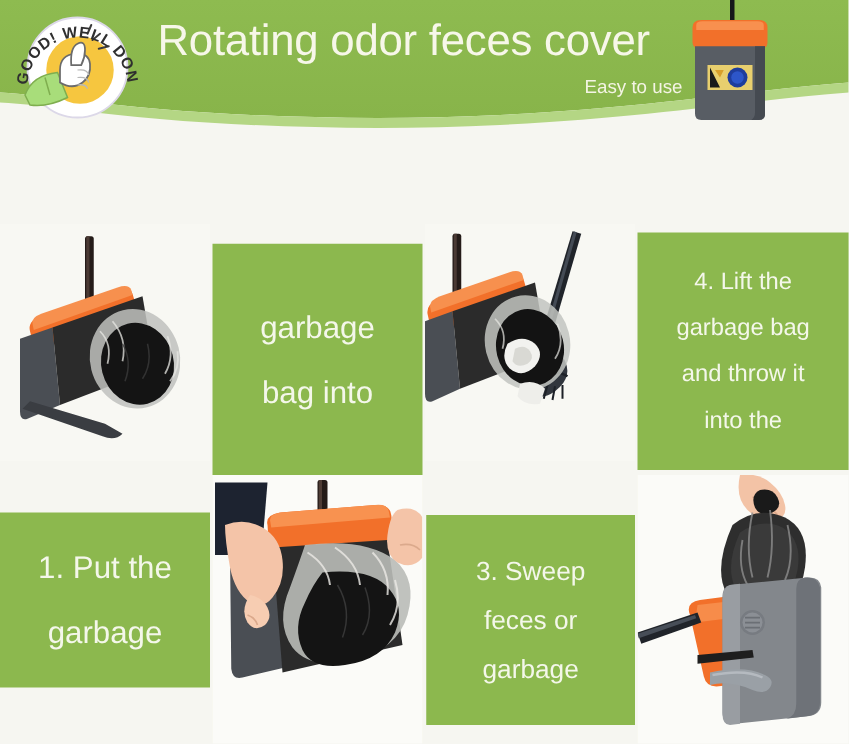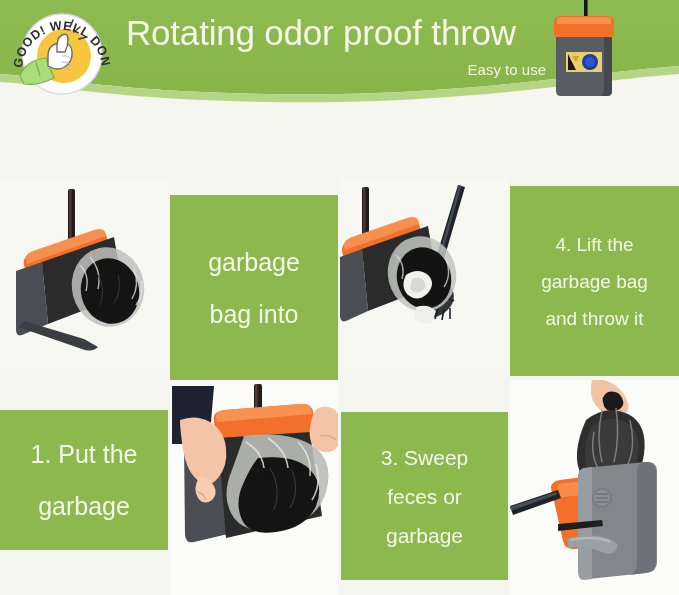--- a/index.html
+++ b/index.html
@@ -145,21 +145,21 @@
           <path d="M69,33 l8,-2"></path>
           <path d="M60,21 l3,-7"></path>
       </g>
 
       <text font-family="Liberation Sans, sans-serif" font-size="12.5" font-weight="bold" fill="#2f2f2f" letter-spacing="0.6">
         <textPath href="#arcpath" startOffset="3%">GOOD! WELL DONE</textPath>
       </text>
     </svg>
   </div>
 
-  <div class="header-title">Rotating odor proof throw</div>
+  <div class="header-title">Rotating odor feces cover</div>
   <div class="header-sub">Easy to use</div>
 
   <div class="header-product">
     <svg viewBox="0 0 72 104">
 
       <rect x="36" y="0" width="3.6" height="26" fill="#15181b"></rect>
 
       <path d="M6,22 q0,-6 7,-6 h46 q7,0 7,6 v12 q0,5 -7,5 h-46 q-7,0 -7,-5 z" fill="#f2702a"></path>
       <path d="M9,20 q0,-3 5,-3 h44 q5,0 5,3 v4 h-54 z" fill="#f8904f"></path>
 
@@ -259,20 +259,21 @@
         </g>
       </svg>
     </div>
   </div>
 
   <div class="cell green" style="left:510px; top:64px; width:169px; height:190px;">
     <div class="step-text size-sm">
       <span class="ln">4. Lift the</span>
       <span class="ln">garbage bag</span>
       <span class="ln">and throw it</span>
+      <span class="ln">into the</span>
     </div>
   </div>
 
   <div class="cell green" style="left:0px; top:288px; width:168px; height:140px;">
     <div class="step-text size-lg">
       <span class="ln">1. Put the</span>
       <span class="ln">garbage</span>
     </div>
   </div>
 

